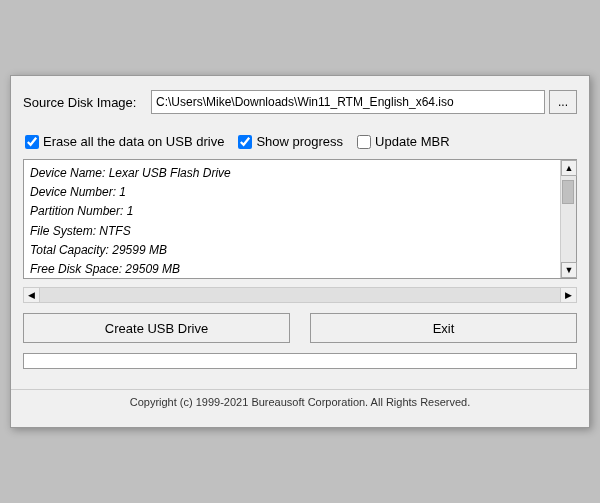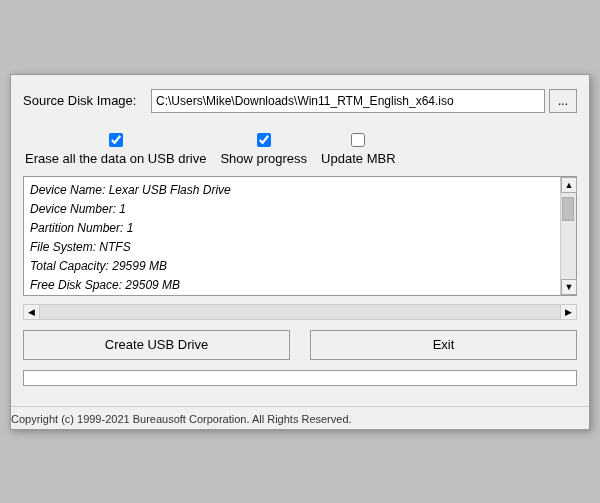--- a/index.html
+++ b/index.html
@@ -131,21 +131,20 @@
       align-items: center;
       gap: 14px;
       margin-bottom: 10px;
       padding-left: 2px;
     }
 
     .checkbox-item {
       display: flex;
       align-items: center;
       gap: 4px;
-      flex-direction: column;
     }
 
     .checkbox-item input[type="checkbox"] {
       width: 14px;
       height: 14px;
       cursor: pointer;
     }
 
     .checkbox-item label {
       font-size: 13px;
@@ -233,21 +232,22 @@
 
     .progress-bar-container {
       height: 16px;
       border: 1px solid #999;
       background: #fff;
       margin-bottom: 10px;
     }
 
     .footer {
       border-top: 1px solid #ccc;
-      padding: 6px 0 4px 0;
+      padding: 6px 0 19px 0;
+      text-align: center;
       font-size: 11px;
       color: #333;
     }
   </style>
 </head>
 <body>
 
 <div class="window">
 
 

